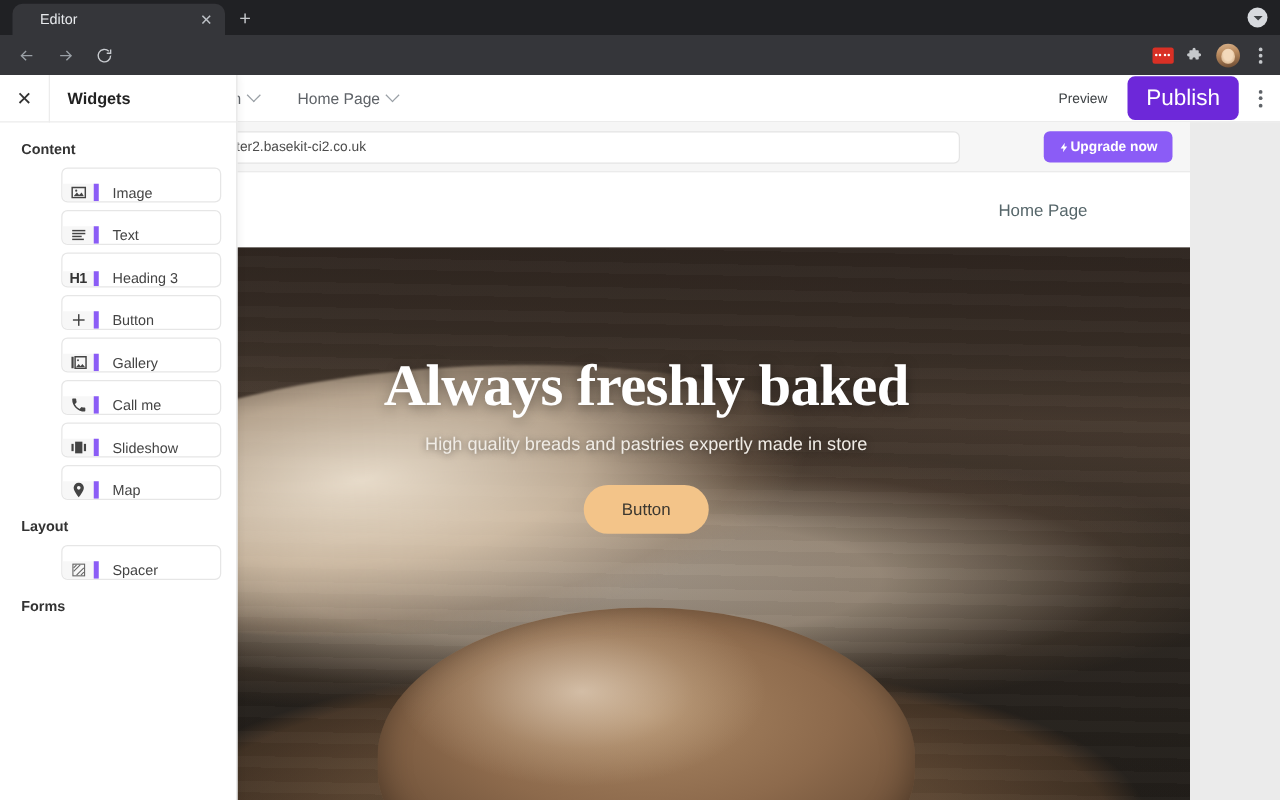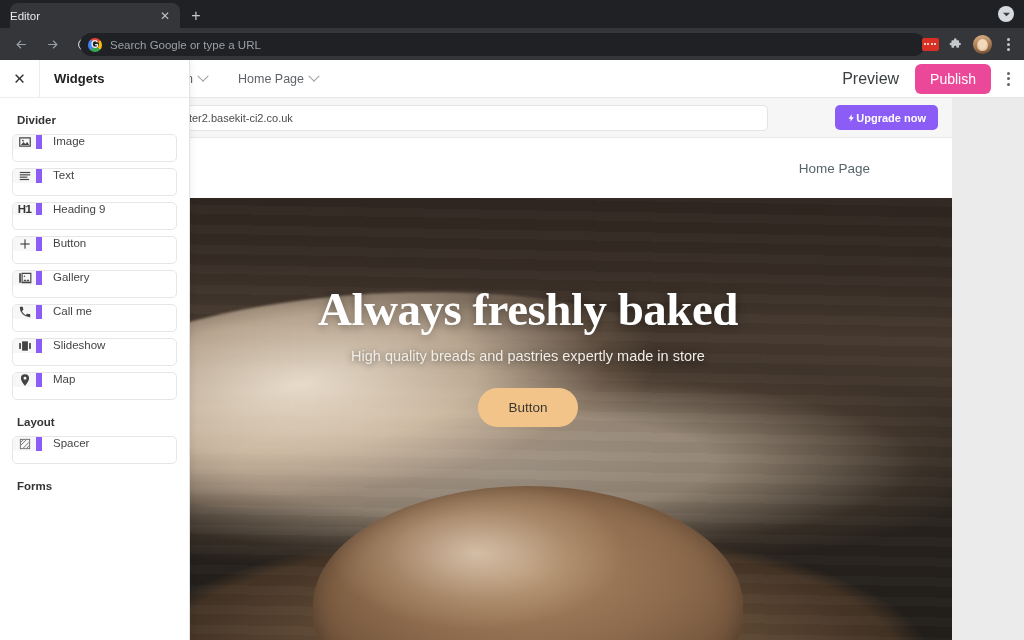--- a/index.html
+++ b/index.html
@@ -16,21 +16,21 @@
   .tabstrip {
     position: absolute; top: 0; left: 0; width: 1024px; height: 28px;
     background: #202124;
   }
   .tab {
     position: absolute; left: 10px; top: 3px; width: 170px; height: 25px;
     background: #35363a; border-radius: 8px 8px 0 0;
     display: flex; align-items: center;
   }
   .tab-title {
-    font-size: 11.5px; color: #e8eaed; 
+    font-size: 11.5px; color: #e8eaed; margin-left: 22px;
     white-space: nowrap; overflow: hidden;
   }
   .tab-close {
     position: absolute; right: 8px; top: 50%; transform: translateY(-50%);
     width: 14px; height: 14px; color: #bdc1c6; font-size: 12px;
     display: flex; align-items: center; justify-content: center; line-height: 1;
   }
   .tab-new {
     position: absolute; left: 186px; top: 6px;
     width: 20px; height: 20px; color: #c5c8cb; font-size: 16px;
@@ -111,23 +111,23 @@
   }
   .ed-menu {
     font-size: 12.5px; color: #5f6368; display: flex; align-items: center; gap: 6px;
     white-space: nowrap;
   }
   .ed-menu.design { position: absolute; left: 186px; }
   .ed-menu.page   { position: absolute; left: 238px; }
   .chev { width: 8px; height: 8px; border-right: 1.3px solid #9aa0a6; border-bottom: 1.3px solid #9aa0a6;
           transform: rotate(45deg) translate(-2px,-2px); }
   .ed-right { position: absolute; right: 8px; display: flex; align-items: center; gap: 10px; }
-  .preview-btn { font-size: 16px; color: #3c4043; padding: 4px 6px; text-align: right; }
+  .preview-btn { font-size: 11px; color: #3c4043; padding: 4px 6px; text-align: right; }
   .publish-btn {
-    background: #ec4899; color: #fff; font-size: 14px; font-weight: 500;
+    background: #6d28d9; color: #fff; font-size: 18px; font-weight: 500;
     padding: 7px 15px; border-radius: 6px;
   }
   .ed-kebab { display: flex; flex-direction: column; gap: 2.5px; align-items: center; padding: 4px 6px; }
   .ed-kebab i { width: 3px; height: 3px; border-radius: 50%; background: #5f6368; display: block; }
 
   
   .canvas {
     position: absolute; top: 38px; left: 72px; width: 880px; height: 542px;
     background: #fff; overflow: hidden;
   }
@@ -156,21 +156,21 @@
   }
   .logo {
     position: absolute; left: 0; font-family: "Liberation Serif", serif;
     font-size: 28px; font-weight: bold; color: #1f4044; letter-spacing: -0.2px;
   }
   .site-nav {
     position: absolute; right: 82px; font-size: 13.5px; color: #56666a;
   }
 
   .hero {
-    position: absolute; top: 100px; left: 16px; width: 880px; height: 442px;
+    position: absolute; top: 100px; left: 5px; width: 880px; height: 442px;
     overflow: hidden;
     background:
       linear-gradient(180deg, rgba(36,28,24,0.55) 0%, rgba(36,28,24,0.30) 45%, rgba(30,26,22,0.45) 100%),
       radial-gradient(ellipse 60% 38% at 50% 104%, #b08a62 0%, #8d6a49 45%, #5e4530 70%, rgba(40,32,26,0) 76%),
       radial-gradient(ellipse 72% 30% at 44% 60%, #e4d6c4 0%, #cdbba4 38%, rgba(120,96,74,0.35) 70%, rgba(60,48,38,0) 85%),
       linear-gradient(182deg, #3a3029 0%, #463a30 18%, #5a4a3c 30%, #4a3d32 42%, #2f2a24 60%, #23201c 100%);
   }
   .hero::before {
     content: ""; position: absolute; inset: 0;
     background:
@@ -250,25 +250,25 @@
   }
   .hint-hand svg { width: 17px; height: 17px; fill: #1a1a1a; }
   .hint-text { font-size: 11.5px; color: #5f6368; line-height: 1.5; margin-top: 2px; }
 
   .panel-body { padding: 0 12px; }
   .group-title {
     font-size: 11.5px; font-weight: bold; color: #333;
     margin: 16px 0 8px 5px;
   }
   .widget {
-    display: flex; align-items: flex-start; height: 28px; margin-bottom: 6px;
-    border: 1px solid #e6e6e6; border-radius: 5px; background: #fff; overflow: hidden;
+    display: flex; align-items: flex-end; height: 28px; margin-bottom: 6px;
+    border: 1px solid #e6e6e6; border-radius: 5px; background: #fff; overflow: hidden; margin-left: 37px;
   }
   .w-icon {
-    width: 29px; background: #f7f7f7; border-right: 6px solid #8b5cf6;
+    width: 29px; background: #f7f7f7; border-right: 4px solid #8b5cf6;
     display: flex; align-items: center; justify-content: center; flex: none;
   }
   .w-icon svg { width: 14px; height: 14px; fill: #444; }
   .w-icon .h1txt { font-size: 11.5px; font-weight: bold; color: #333; letter-spacing: -0.5px; }
   .w-label { display: flex; align-items: center; padding-left: 11px; font-size: 11.5px; color: #444; }
 </style>
 </head>
 <body>
 
 <div class="browser">
@@ -296,24 +296,20 @@
       <svg viewBox="0 0 24 24">
           <path d="M5 12h14M13 6l6 6-6 6"></path>
         </svg>
     </div>
     <div class="nav-btn active">
       <svg viewBox="0 0 24 24">
           <path d="M20 12a8 8 0 1 1-2.3-5.6M20 4v5h-5"></path>
         </svg>
     </div>
 
-    <div class="omnibox">
-      <span class="g-icon"></span>
-      <span class="omni-text">Search Google or type a URL</span>
-    </div>
 
     <div class="ext-area">
       <div class="ext-btn">
         <div class="ext-red">
             <i></i>
             <i></i>
             <i></i>
             <i></i>
           </div>
       </div>
@@ -389,21 +385,21 @@
 
     <div class="panel">
       <div class="panel-head">
         <div class="panel-close">✕</div>
         <div class="panel-title">Widgets</div>
       </div>
 
 
       <div class="panel-body">
 
-        <div class="group-title">Divider</div>
+        <div class="group-title">Content</div>
 
         <div class="widget">
           <div class="w-icon">
             <svg viewBox="0 0 24 24">
                 <path d="M3 5h18v14H3z" fill="none" stroke="#444" stroke-width="2"></path>
                 <circle cx="8.5" cy="9.5" r="1.5"></circle>
                 <path d="M5 17l4.5-5 3 3.5L16 12l3 5z"></path>
               </svg>
           </div>
           <div class="w-label">Image</div>
@@ -418,21 +414,21 @@
                 <rect x="3" y="17" width="16" height="2"></rect>
               </svg>
           </div>
           <div class="w-label">Text</div>
         </div>
 
         <div class="widget">
           <div class="w-icon">
               <span class="h1txt">H1</span>
             </div>
-          <div class="w-label">Heading 9</div>
+          <div class="w-label">Heading 3</div>
         </div>
 
         <div class="widget">
           <div class="w-icon">
             <svg viewBox="0 0 24 24">
                 <rect x="11" y="4" width="2" height="16"></rect>
                 <rect x="4" y="11" width="16" height="2"></rect>
               </svg>
           </div>
           <div class="w-label">Button</div>

